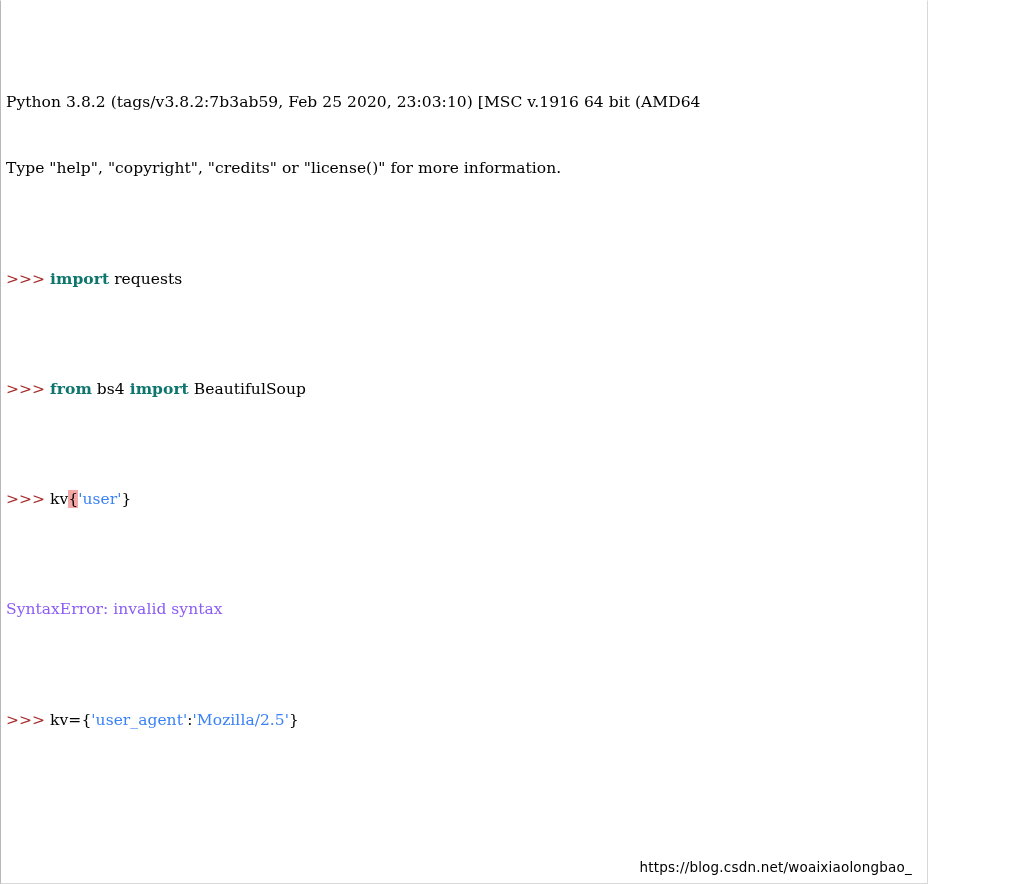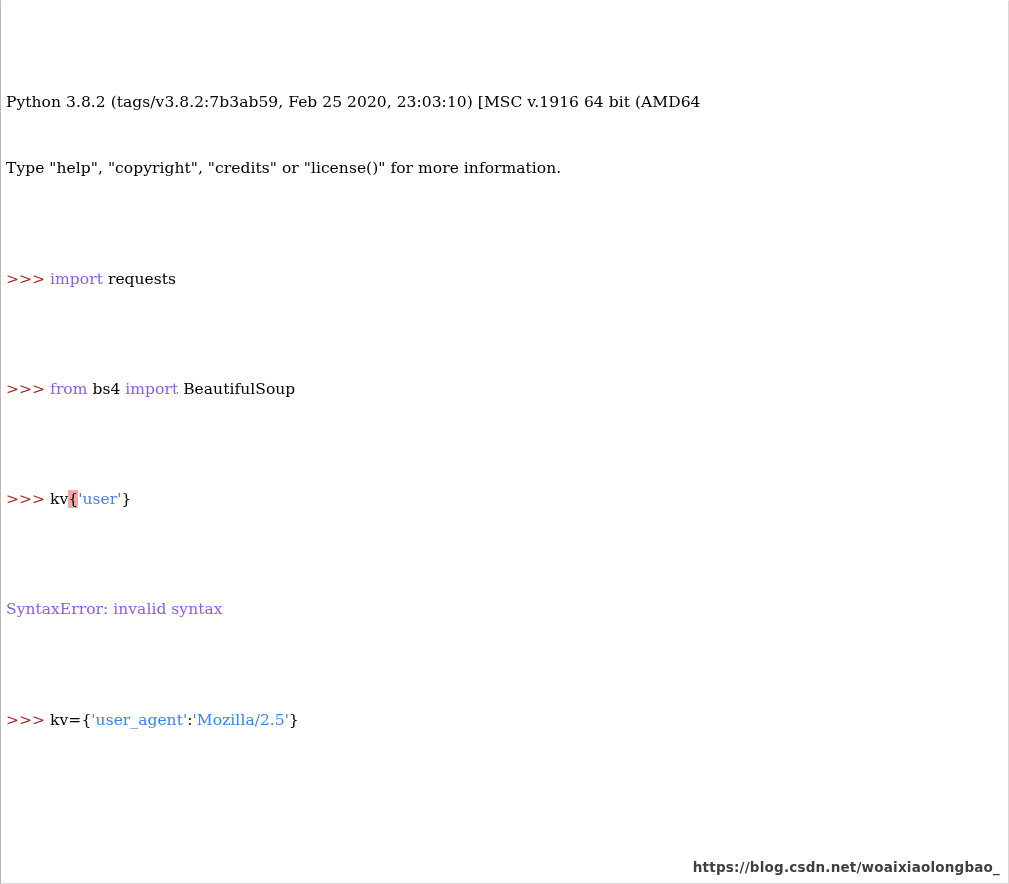--- a/index.html
+++ b/index.html
@@ -9,21 +9,21 @@
   }
   body {
     width: 1009px;
     height: 884px;
     overflow: hidden;
     font-family: "DejaVu Serif", "Liberation Serif", serif;
   }
 
   #shell {
     position: relative;
-    width: 1009px;
+    width: 928px;
     height: 884px;
     box-sizing: border-box;
     background: #ffffff;
     border-left: 1px solid #b8b8b8;
     border-right: 1px solid #d8d8d8;
     border-bottom: 1px solid #d8d8d8;
     border-top: 1px solid #ffffff;
     overflow: hidden;
   }
 
@@ -42,41 +42,40 @@
   }
 
   .line {
     height: 22.05px;
     white-space: pre;
     overflow: visible;
   }
 
   
   .prompt   { color: #a52a2a; }          
-  .kw       { color: #8b5cf6; }          
+  .kw       { color: #0f766e; font-weight: bold; }          
   .str      { color: #3b82f6; }          
   .err      { color: #8b5cf6; }          
   .plain    { color: #000000; }
 
   .errsel {
     background: #f4a7a7;
     color: #000000;
   }
 
   #watermark {
     position: absolute;
-    right: 8px;
+    right: 15px;
     bottom: 8px;
     font-family: "DejaVu Sans", "Liberation Sans", sans-serif;
     font-size: 13.5px;
-    color: #404040;
+    color: #000000;
     letter-spacing: 0.2px;
     white-space: pre;
     user-select: none;
-    font-weight: bold;
   }
 </style>
 </head>
 <body>
 
 <div id="shell">
 
   <div id="console">
 
     

